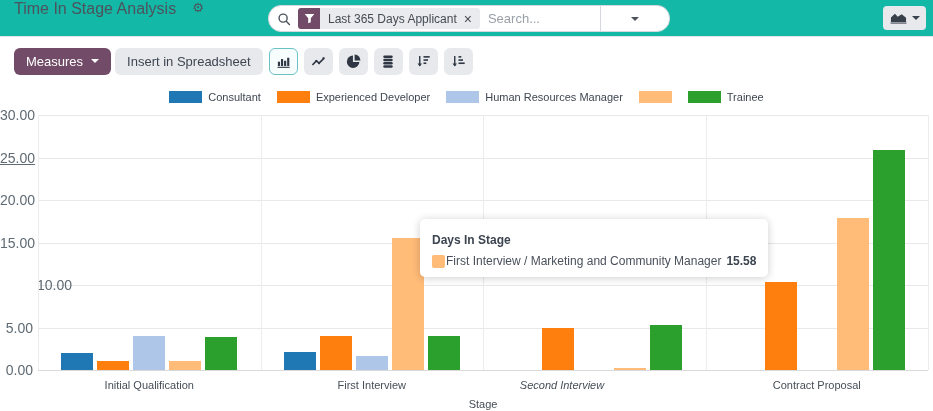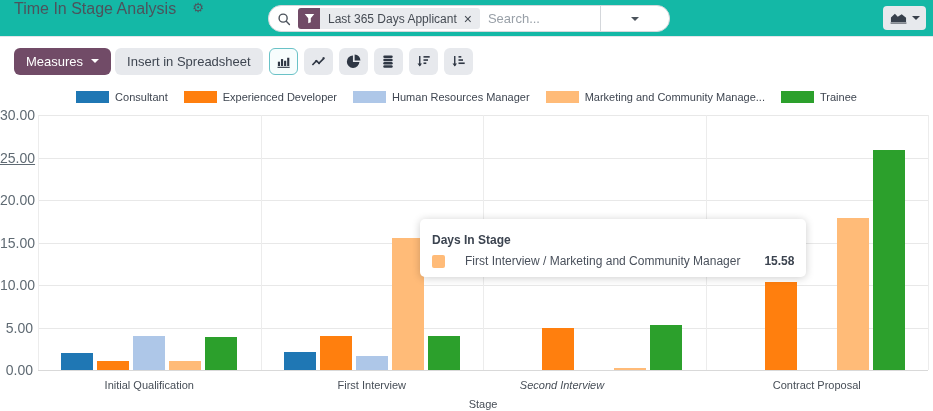--- a/index.html
+++ b/index.html
@@ -62,21 +62,21 @@
     color:#5f6a73; transform:translateY(-50%); }
   .bar { position:absolute; }
   .xtick { position:absolute; transform:translateX(-50%); font-size:11px; color:#474e57;
     white-space:nowrap; top:270px; }
   .axis-title { position:absolute; transform:translateX(-50%); font-size:11px;
     color:#474e57; top:289px; left:483px; }
 
   .tooltip { position:absolute; left:420px; top:110px; background:#fff; border-radius:5px;
     box-shadow:0 1px 8px rgba(0,0,0,.2); padding:14px 12px 9px 12px; white-space:nowrap; z-index:5; }
   .tooltip-title { font-size:12px; font-weight:bold; color:#3c4450; margin-bottom:7px; }
-  .tooltip-row { display:flex; align-items:center; gap:20px; }
+  .tooltip-row { display:flex; align-items:center; gap:1px; }
   .tooltip-swatch { width:13px; height:13px; border-radius:2px; }
   .tooltip-label { font-size:12px; color:#4a515c; }
   .tooltip-value { font-size:12px; font-weight:bold; color:#3c4450; margin-left:4px; }
 </style>
 </head>
 <body>
 
 <div class="header">
   <span class="page-title">Time In Stage Analysis</span>
   <span class="gear">⚙</span>
@@ -183,21 +183,20 @@
     <span class="legend-item">
       <span class="legend-swatch" style="background: rgb(255, 127, 14);"></span>
       <span class="legend-label">Experienced Developer</span>
     </span>
     <span class="legend-item">
       <span class="legend-swatch" style="background: rgb(174, 199, 232);"></span>
       <span class="legend-label">Human Resources Manager</span>
     </span>
     <span class="legend-item">
       <span class="legend-swatch" style="background: rgb(255, 187, 120);"></span>
-      <span class="legend-label">Marketing and Community Manage...</span>
     </span>
     <span class="legend-item">
       <span class="legend-swatch" style="background: rgb(44, 160, 44);"></span>
       <span class="legend-label">Trainee</span>
     </span>
   </div>
 
 <div class="chart" id="chart">
   <div class="tooltip">
     <div class="tooltip-title">Days In Stage</div>
@@ -206,21 +205,21 @@
       <span class="tooltip-label">First Interview / Marketing and Community Manager</span>
       <span class="tooltip-value">15.58</span>
     </div>
   </div>
   <div class="axis-title">Stage</div>
 <div class="hgrid zero" style="top: 261px;"></div>
     <div class="ytick" style="top: 261px;">0.00</div>
     <div class="hgrid" style="top: 218.5px;"></div>
     <div class="ytick" style="top: 218.5px;">5.00</div>
     <div class="hgrid" style="top: 176px;"></div>
-    <div class="ytick" style="top: 176px;">10.00</div>
+    <div class="ytick" style="top: 176px; padding-left: 37px;">10.00</div>
     <div class="hgrid" style="top: 133.5px;"></div>
     <div class="ytick" style="top: 133.5px;">15.00</div>
     <div class="hgrid" style="top: 91px;"></div>
     <div class="ytick" style="top: 91px;">20.00</div>
     <div class="hgrid" style="top: 48.5px;"></div>
     <div class="ytick" style="top: 48.5px; text-decoration: underline;">25.00</div>
     <div class="hgrid" style="top: 6px;"></div>
     <div class="ytick" style="top: 6px;">30.00</div>
     <div class="vgrid" style="left: 38px;"></div>
     <div class="vgrid" style="left: 260.5px;"></div>

